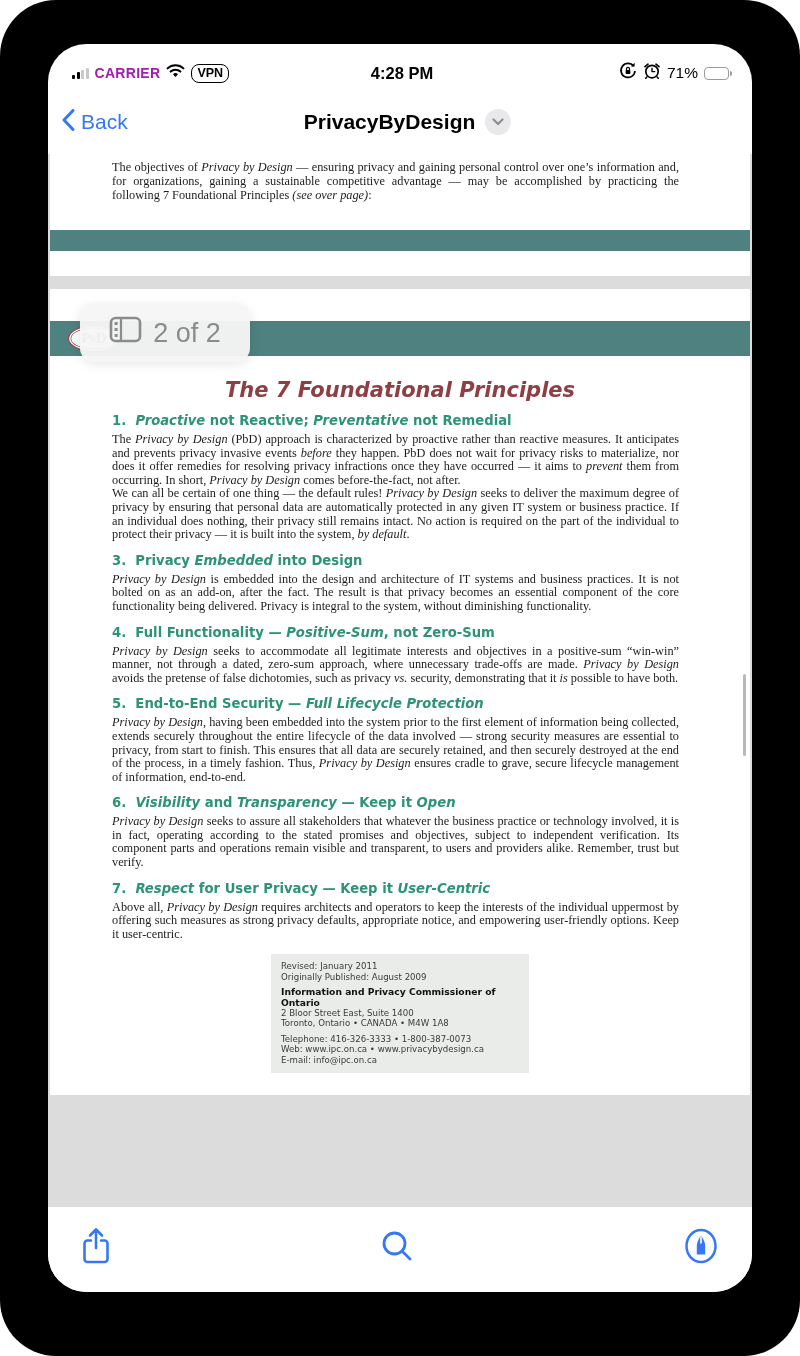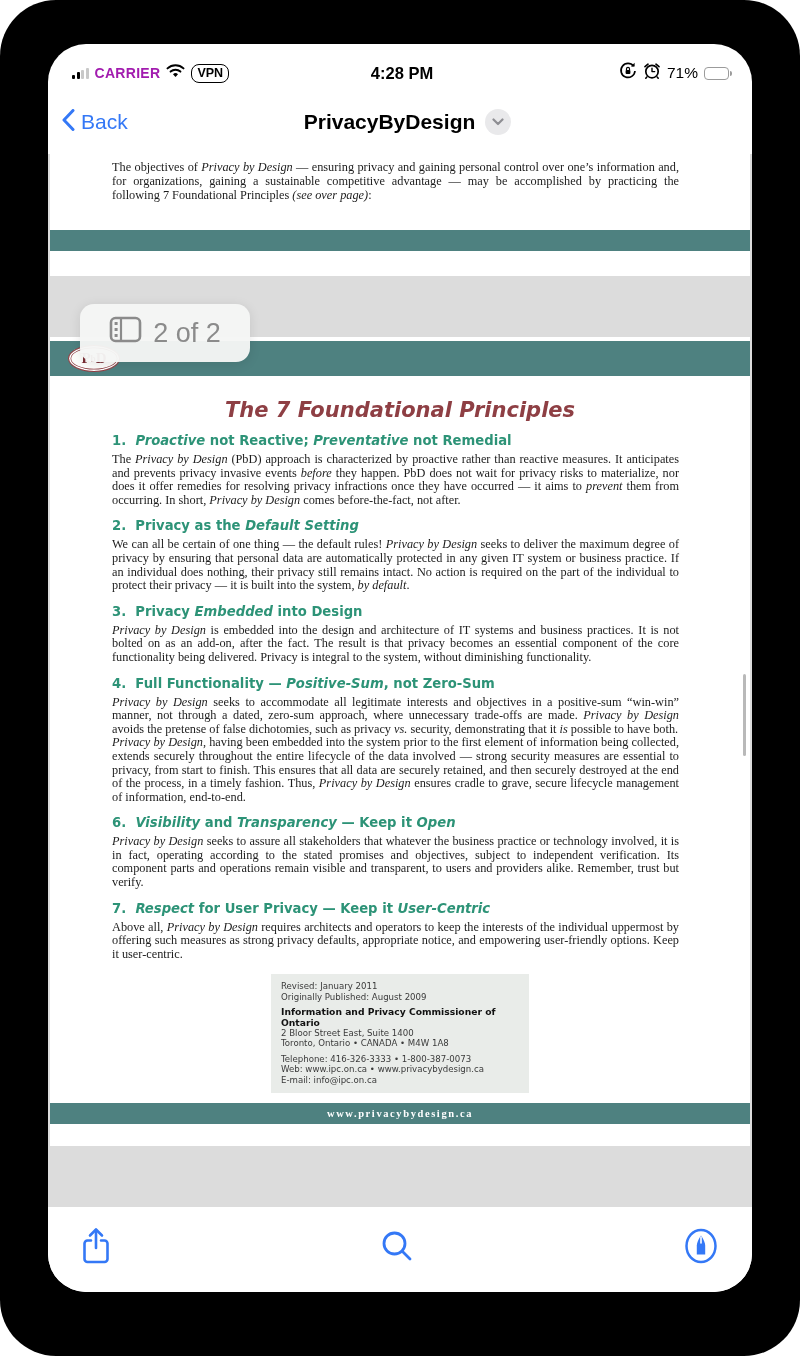--- a/index.html
+++ b/index.html
@@ -40,21 +40,21 @@
   .title-menu{width:26px;height:26px;border-radius:50%;background:#e9e9eb;display:flex;align-items:center;justify-content:center;margin-left:10px;cursor:pointer;}
 
   
   .content{position:relative;height:1053px;background:#dcdcdc;overflow:hidden;}
   .page{background:#ffffff;margin:0 2px;}
   .page1{padding:6px 0 25px;}
   .doc-par{margin:0 71px 0 62px;font-family:"Liberation Serif",serif;font-size:12.3px;line-height:14px;text-align:justify;color:#1c1c1c;}
   .teal-bar{background:var(--teal-bar);}
   .p1bar{height:21px;margin-top:28px;}
   .page-gap{height:13px;background:#dcdcdc;}
-  .page2{padding-top:4px;padding-bottom:22px;margin-top:48px;}
+  .page2{padding-top:32px;padding-bottom:22px;}
   .header-bar{height:35px;display:flex;align-items:center;padding-left:18px;}
   .logo{width:52px;height:27px;background:#fdfdfb;border:1.6px solid #8e3f44;border-radius:50%;box-shadow:inset 0 0 0 1.5px #fff,inset 0 0 0 2.2px #8e3f44;display:flex;align-items:center;justify-content:center;color:#7a2e35;font-weight:700;font-size:15px;font-family:"Liberation Serif",serif;}
   .doc-title{margin:22px 0 4px;text-align:center;font-family:"DejaVu Sans",sans-serif;font-style:italic;font-weight:700;font-size:21px;color:var(--title-maroon);}
   .section{margin:0 71px 0 62px;}
   .ph{margin:11px 0 5px;font-family:"DejaVu Sans",sans-serif;font-size:13.2px;color:var(--heading-teal);white-space:pre-wrap;}
   .pb{margin:0;font-family:"Liberation Serif",serif;font-size:12.3px;line-height:13.6px;text-align:justify;color:#1c1c1c;}
   .seg-i{font-style:italic;}
   .seg-bi{font-weight:700;font-style:italic;}
   .seg-sub{font-size:.62em;vertical-align:-.28em;}
 
@@ -159,32 +159,32 @@
             </div>
         </div>
 
         <h1 class="doc-title">The 7 Foundational Principles</h1>
 
         <div class="section">
           <h2 class="ph"><span>1.  </span><span class="seg-bi">Proactive</span><span> not Reactive; </span><span class="seg-bi">Preventative</span><span> not Remedial</span></h2>
           <p class="pb"><span>The </span><span class="seg-i">Privacy by Design</span><span> (PbD) approach is characterized by proactive rather than reactive measures.  It anticipates and prevents privacy invasive events </span><span class="seg-i">before</span><span> they happen. PbD does not wait for privacy risks to materialize, nor does it offer remedies for resolving privacy infractions once they have occurred — it aims to </span><span class="seg-i">prevent</span><span> them from occurring. In short, </span><span class="seg-i">Privacy by Design</span><span> comes before-the-fact, not after.</span></p>
         </div>
         <div class="section">
-          <h2 class="ph"><span>2.  Privacy as the </span><span class="seg-bi">Default Setting</span></h2>
           <p class="pb"><span>We can all be certain of one thing — the default rules! </span><span class="seg-i">Privacy by Design</span><span> seeks to deliver the maximum degree of privacy by ensuring that personal data are automatically protected in any given IT system or business practice. If an individual does nothing, their privacy still remains intact. No action is required on the part of the individual to protect their privacy — it is built into the system, </span><span class="seg-i">by default</span><span>.</span></p>
         </div>
         <div class="section">
           <h2 class="ph"><span>3.  Privacy </span><span class="seg-bi">Embedded</span><span> into Design</span></h2>
           <p class="pb"><span class="seg-i">Privacy by Design</span><span> is embedded into the design and architecture of IT systems and business practices.  It is not bolted on as an add-on, after the fact. The result is that privacy becomes an essential component of the core functionality being delivered.  Privacy is integral to the system, without diminishing functionality.</span></p>
         </div>
         <div class="section">
           <h2 class="ph"><span>4.  Full Functionality — </span><span class="seg-bi">Positive-Sum</span><span>, not Zero-Sum</span></h2>
           <p class="pb"><span class="seg-i">Privacy by Design</span><span> seeks to accommodate all legitimate interests and objectives in a positive-sum “win-win” manner, not through a dated, zero-sum approach, where unnecessary trade-offs are made. </span><span class="seg-i">Privacy by Design</span><span> avoids the pretense of false dichotomies, such as privacy </span><span class="seg-i">vs.</span><span> security, demonstrating that it </span><span class="seg-i">is</span><span> possible to have both.</span></p>
         </div>
         <div class="section">
+          <h2 class="ph"><span>5.  End-to-End Security — </span><span class="seg-bi">Full Lifecycle Protection</span></h2>
           <p class="pb"><span class="seg-i">Privacy by Design</span><span>, having been embedded into the system prior to the first element of information being collected, extends securely throughout the entire lifecycle of the data involved — strong security measures are essential to privacy, from start to finish. This ensures that all data are securely retained, and then securely destroyed at the end of the process, in a timely fashion. Thus, </span><span class="seg-i">Privacy by Design</span><span> ensures cradle to grave, secure lifecycle management of information, end-to-end.</span></p>
         </div>
         <div class="section">
           <h2 class="ph"><span>6.  </span><span class="seg-bi">Visibility</span><span> and </span><span class="seg-bi">Transparency</span><span> — Keep it </span><span class="seg-bi">Open</span></h2>
           <p class="pb"><span class="seg-i">Privacy by Design</span><span> seeks to assure all stakeholders that whatever the business practice or technology involved, it is in fact, operating according to the stated promises and objectives, subject to independent verification.  Its component parts and operations remain visible and transparent, to users and providers alike. Remember, trust but verify.</span></p>
         </div>
         <div class="section">
           <h2 class="ph"><span>7.  </span><span class="seg-bi">Respect</span><span> for User Privacy — Keep it </span><span class="seg-bi">User-Centric</span></h2>
           <p class="pb"><span>Above all, </span><span class="seg-i">Privacy by Design</span><span> requires architects and operators to keep the interests of the individual uppermost by offering such measures as strong privacy defaults, appropriate notice, and empowering user-friendly options. Keep it user-centric.</span></p>
         </div>
@@ -199,23 +199,20 @@
             <div>2 Bloor Street East, Suite 1400</div>
             <div>Toronto, Ontario • CANADA • M4W 1A8</div>
           </div>
           <div class="info-group">
             <div>Telephone: 416-326-3333 • 1-800-387-0073</div>
             <div>Web: www.ipc.on.ca • www.privacybydesign.ca</div>
             <div>E-mail: info@ipc.on.ca</div>
           </div>
         </div>
 
-        <div class="teal-bar footer-bar">
-          <span>www.privacybydesign.ca</span>
-        </div>
       </div>
 
       <div class="badge">
         <span>
           <svg width="33" height="27" viewBox="0 0 33 27">
             <rect x="2" y="2" width="29" height="23" rx="4.5" fill="none" stroke="#8b8b8b" stroke-width="2.6"></rect>
             <line x1="12" y1="2.5" x2="12" y2="24.5" stroke="#8b8b8b" stroke-width="2.2"></line>
             <rect x="5.6" y="6" width="3" height="3" fill="#8b8b8b"></rect>
             <rect x="5.6" y="12" width="3" height="3" fill="#8b8b8b"></rect>
             <rect x="5.6" y="18" width="3" height="3" fill="#8b8b8b"></rect>

